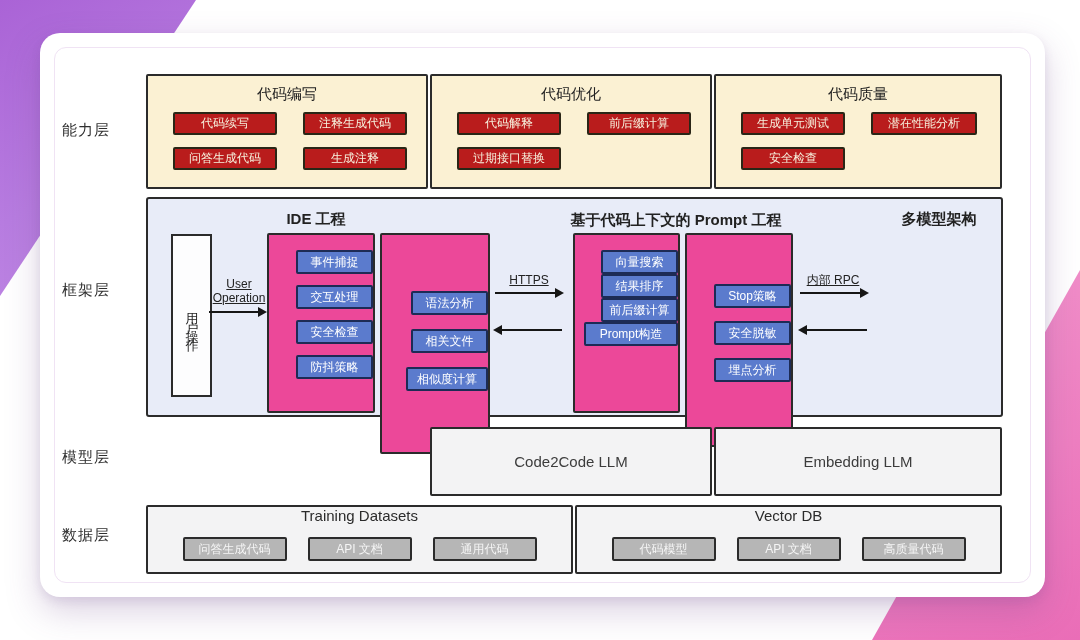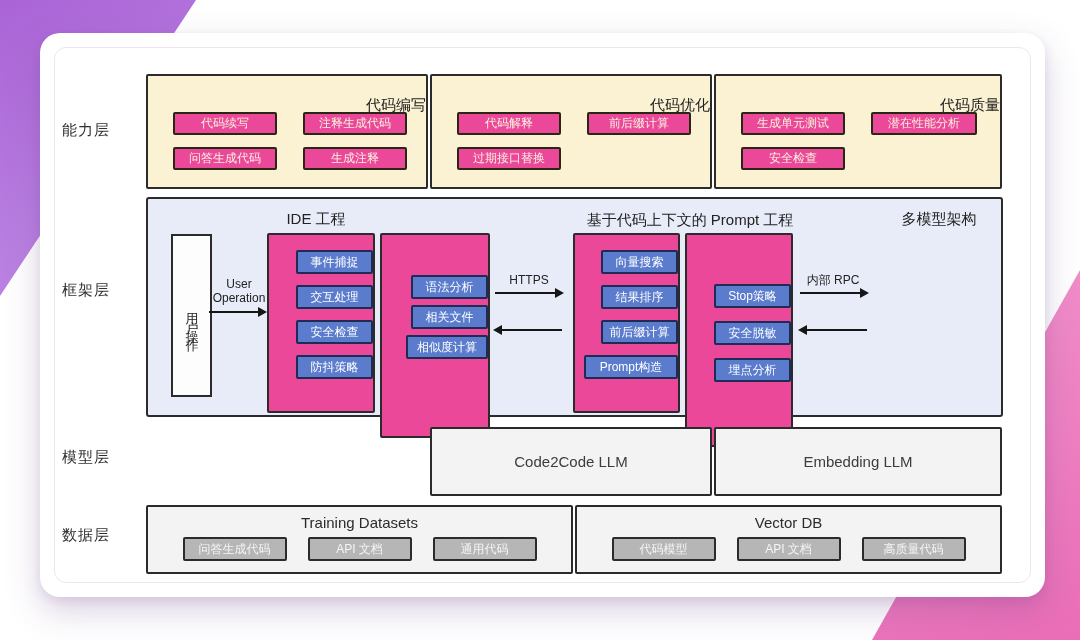--- a/index.html
+++ b/index.html
@@ -36,39 +36,39 @@
   
   .layer-label{
     position:absolute;left:50px;width:72px;text-align:center;
     font-size:15px;letter-spacing:1px;color:#2f2f2f;white-space:nowrap;
   }
   
   .cap-panel{
     position:absolute;top:74px;height:111px;
     background:#fbf1d3;border:2px solid #2b2b2b;border-radius:2px;
   }
-  .cap-title{margin-top:20px;text-align:right;font-size:15px;color:#222;}
+  .cap-title{margin-top:9px;text-align:center;font-size:15px;color:#222;}
   .cap-grid{
     position:absolute;left:25px;top:36px;
     display:grid;grid-template-columns:104px 104px;column-gap:26px;row-gap:12px;
   }
   .btn{
     display:flex;align-items:center;justify-content:center;
     box-sizing:border-box;white-space:nowrap;border-radius:2px;
   }
   .btn-gold{
     width:104px;height:23px;font-size:12px;
-    background:#ec4899;border:2px solid #2a2616;color:#f7f2de;
+    background:#b91c1c;border:2px solid #2a2616;color:#f7f2de;
   }
   
   .fw-panel{
     position:absolute;left:146px;top:197px;width:853px;height:216px;
     background:#e8ecf8;border:2px solid #2b2b2b;border-radius:3px;
   }
-  .fw-title{position:absolute;transform:translateX(-50%);font-size:15px;color:#222;white-space:nowrap;}
+  .fw-title{position:absolute;transform:translateX(-50%);font-size:15px;color:#222;white-space:nowrap;font-weight:bold;}
   .white-box{
     position:absolute;top:233px;height:161px;
     background:#ec4899;border:2px solid #2b2b2b;border-radius:2px;
     display:flex;flex-direction:column;align-items:flex-end;
   }
   .btn-blue{
     width:77px;height:24px;font-size:12px;flex:0 0 auto;
     background:#5b7bcd;border:2px solid #1d2b55;color:#ffffff;
   }
   .user-box{
@@ -84,36 +84,36 @@
   .arrow-right::after{
     content:'';position:absolute;right:-2px;top:-4px;
     border-left:9px solid #161616;border-top:5px solid transparent;border-bottom:5px solid transparent;
   }
   .arrow-left::before{
     content:'';position:absolute;left:-2px;top:-4px;
     border-right:9px solid #161616;border-top:5px solid transparent;border-bottom:5px solid transparent;
   }
   .flow-label{
     position:absolute;transform:translateX(-50%);text-align:center;
-    font-size:12px;line-height:14px;color:#222;
+    font-size:12px;line-height:14px;color:#222;text-decoration:underline;
   }
   .flow-label.wrap{width:72px;}
   
   .model-box{
     position:absolute;top:427px;height:65px;
     background:#f3f3f4;border:2px solid #2b2b2b;border-radius:2px;
     display:flex;align-items:center;justify-content:center;
     font-size:15px;color:#3c3c3c;
   }
   
   .data-box{
     position:absolute;top:505px;height:65px;
     background:#f3f3f4;border:2px solid #2b2b2b;border-radius:2px;
   }
-  .data-title{margin-top:7px;text-align:center;font-size:15px;color:#2b2b2b;}
+  .data-title{text-align:center;font-size:15px;color:#2b2b2b;}
   .data-row{
     position:absolute;left:0;right:0;top:30px;
     display:flex;justify-content:center;gap:21px;
   }
   .btn-gray{
     width:104px;height:24px;font-size:12px;
     background:#b6b6b6;border:2px solid #2b2b2b;color:#f5f5f5;
   }
 </style>
 </head>
@@ -152,47 +152,47 @@
     <div class="cap-title">代码质量</div>
     <div class="cap-grid">
       <div class="btn btn-gold">生成单元测试</div>
       <div class="btn btn-gold" style="width:106px">潜在性能分析</div>
       <div class="btn btn-gold">安全检查</div>
     </div>
   </div>
 
   <div class="fw-panel"></div>
   <div class="fw-title" style="left:316px;top:210px">IDE 工程</div>
-  <div class="fw-title" style="left:690px;top:211px">基于代码上下文的 Prompt 工程</div>
+  <div class="fw-title" style="left:676px;top:211px">基于代码上下文的 Prompt 工程</div>
   <div class="fw-title" style="left:939px;top:210px">多模型架构</div>
 
   <div class="user-box">
     <span>用户操作</span>
   </div>
 
   <div class="flow-label wrap" style="left:239px;top:277px">User Operation</div>
   <div class="arrow arrow-right" style="left:209px;top:311px;width:56px"></div>
 
   <div class="white-box" style="left:267px;width:104px;padding-top:15px;gap:11px">
     <div class="btn btn-blue">事件捕捉</div>
     <div class="btn btn-blue">交互处理</div>
     <div class="btn btn-blue">安全检查</div>
     <div class="btn btn-blue">防抖策略</div>
   </div>
-  <div class="white-box" style="left:380px;width:106px;padding-top:40px;gap:6px">
+  <div class="white-box" style="left:380px;width:106px;padding-top:56px;gap:14px">
     <div class="btn btn-blue">语法分析</div>
     <div class="btn btn-blue">相关文件</div>
     <div class="btn btn-blue" style="width:82px">相似度计算</div>
   </div>
 
   <div class="flow-label" style="left:529px;top:273px">HTTPS</div>
   <div class="arrow arrow-right" style="left:495px;top:292px;width:67px"></div>
   <div class="arrow arrow-left" style="left:495px;top:329px;width:67px"></div>
 
-  <div class="white-box" style="left:573px;width:103px;padding-top:15px;gap:11px">
+  <div class="white-box" style="left:573px;width:103px;padding-top:15px;">
     <div class="btn btn-blue">向量搜索</div>
     <div class="btn btn-blue">结果排序</div>
     <div class="btn btn-blue">前后缀计算</div>
     <div class="btn btn-blue" style="width:94px">Prompt构造</div>
   </div>
   <div class="white-box" style="left:685px;width:104px;padding-top:49px;gap:13px">
     <div class="btn btn-blue">Stop策略</div>
     <div class="btn btn-blue">安全脱敏</div>
     <div class="btn btn-blue">埋点分析</div>
   </div>

